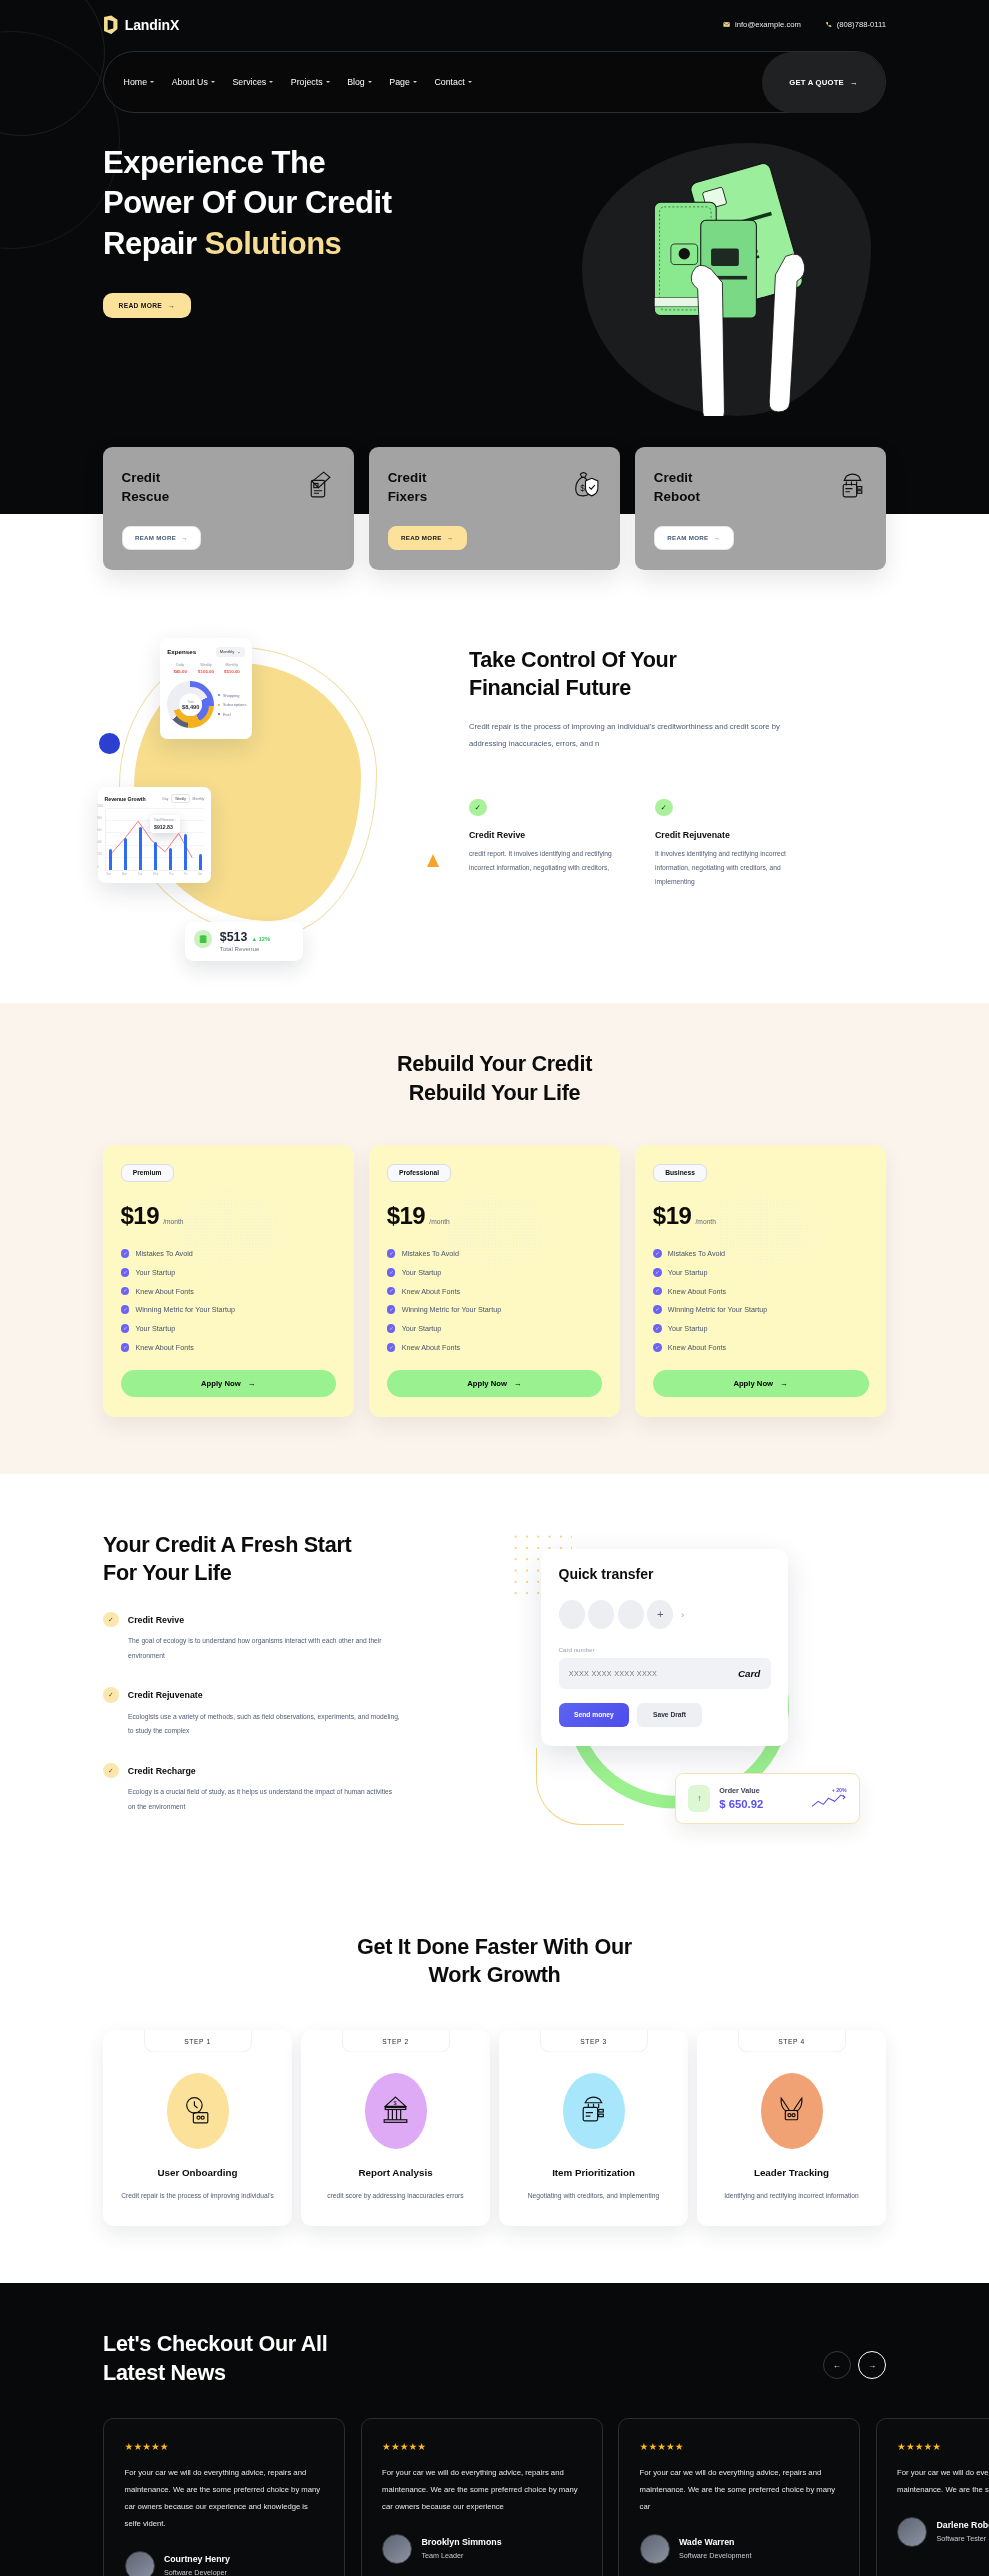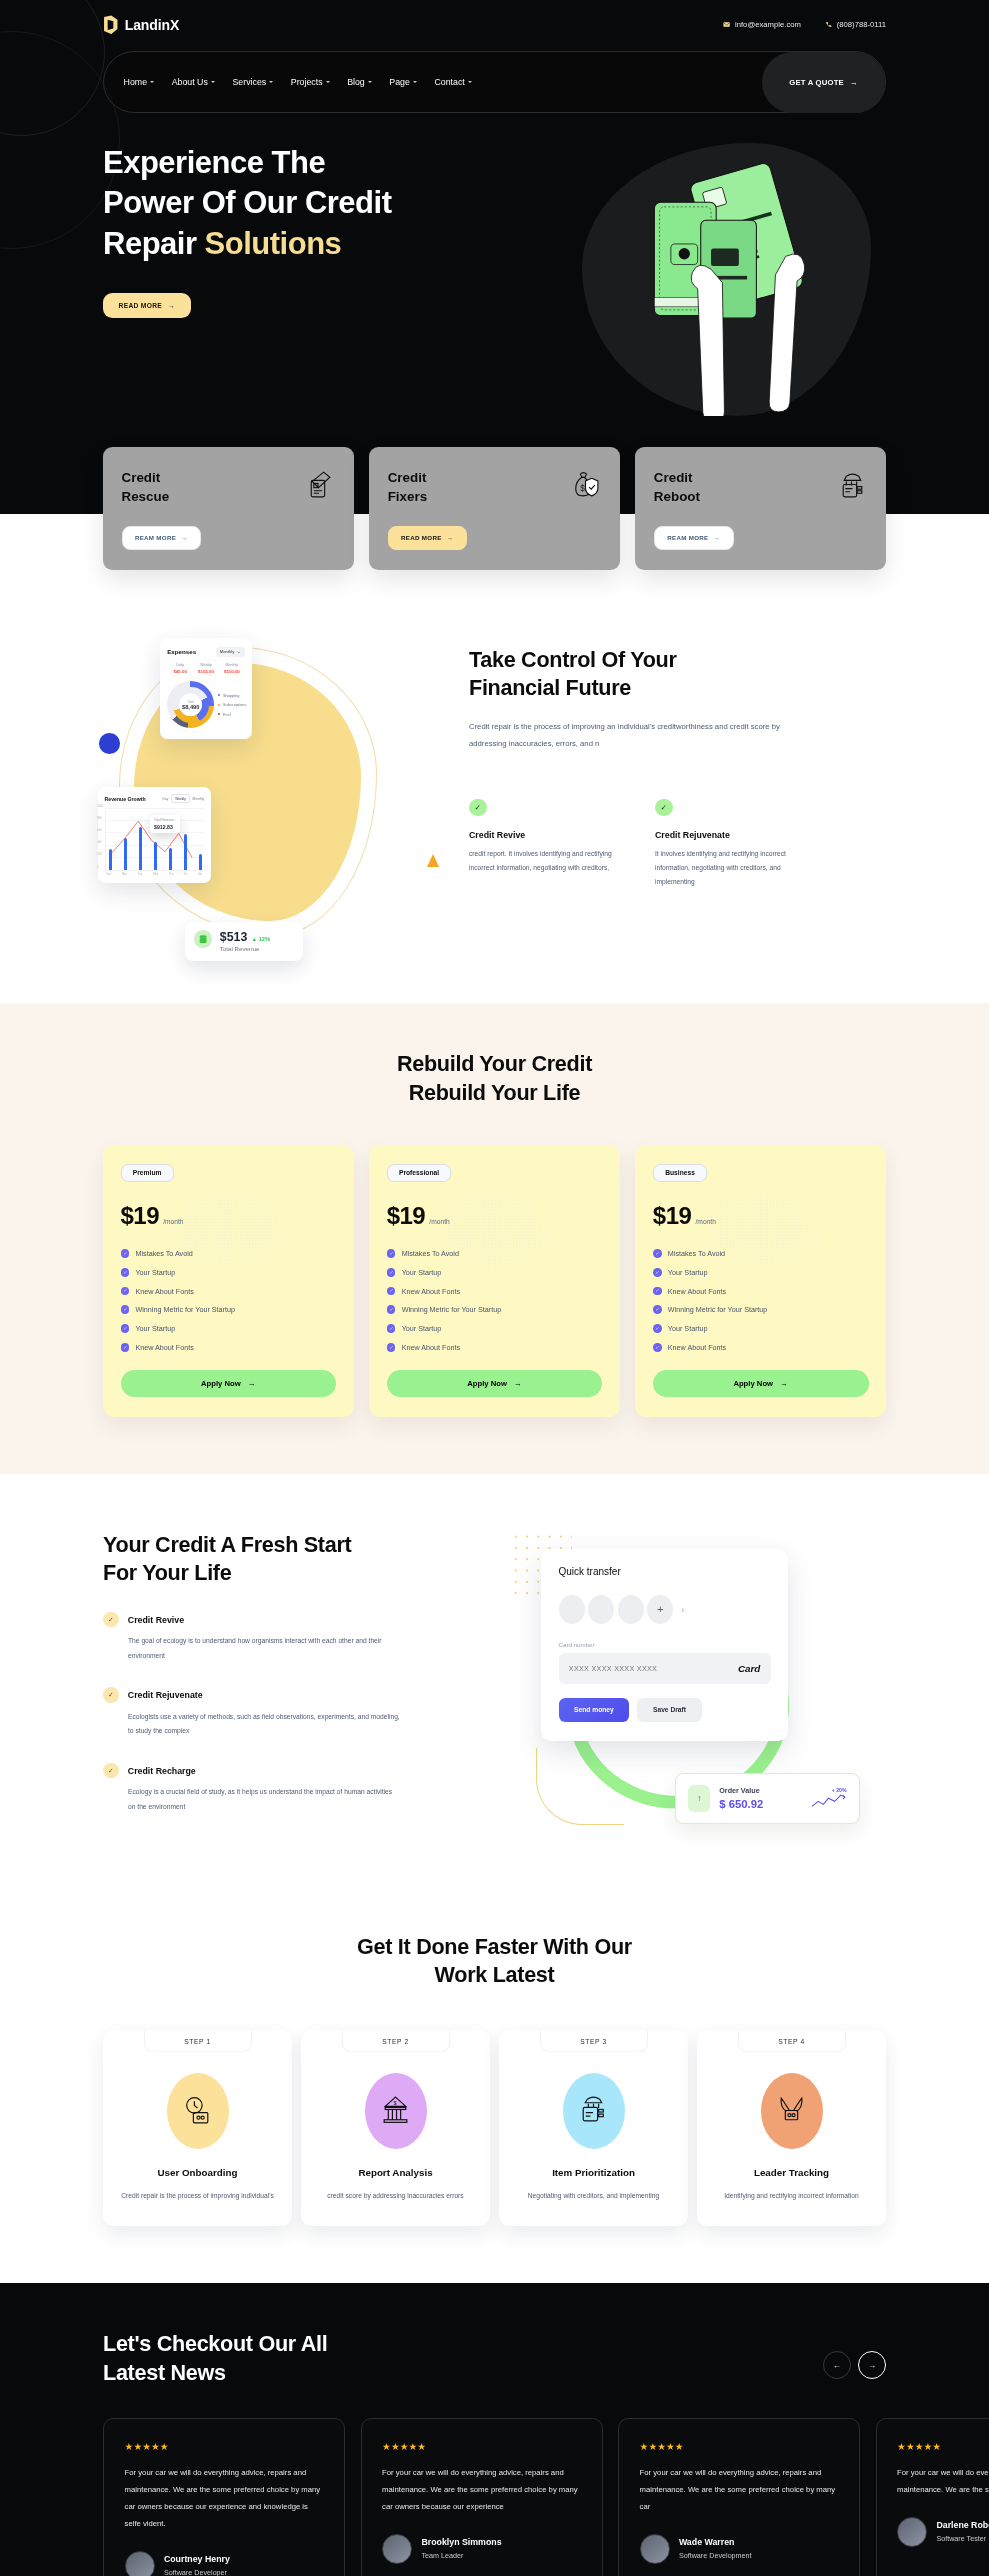--- a/index.html
+++ b/index.html
@@ -127,21 +127,21 @@
   .fl-item{margin-top:24px}
   .fl-head{display:flex;align-items:center;gap:9.3px}
   .fl-ico{width:15.5px;height:15.5px;border-radius:50%;background:#fbe7ad;display:flex;align-items:center;justify-content:center;font-size:6.7px;color:#54420a}
   .fl-h{font-size:8.8px;font-weight:700}
   .fl-p{margin-top:7.2px;margin-left:25px;font-size:6.7px;line-height:2.15;color:#4e5a73;max-width:273px}
   .fresh-right{flex:1;position:relative;height:330px}
   .dots-grid{position:absolute;left:5.2px;top:5.2px;width:62px;height:72px;background-image:radial-gradient(#f1d27e 1px,transparent 1.2px);background-size:11.3px 11.3px}
   .green-arc{position:absolute;left:62px;top:77px;width:222px;height:206px;border:13.4px solid #9bf18e;border-radius:50%;clip-path:inset(0 0 0 0)}
   .yellow-arc{position:absolute;left:31px;top:222px;width:88px;height:77px;border-bottom:1.5px solid #f3d27f;border-left:1.5px solid #f3d27f;border-radius:0 0 0 46px}
   .qt-card{position:absolute;left:36px;top:23px;width:247px;background:#fff;border-radius:10.3px;box-shadow:0 10.3px 28px rgba(30,40,70,.13);padding:17.5px 17.5px 19.6px}
-  .qt-title{font-size:10px;font-weight:400}
+  .qt-title{font-size:14px;font-weight:700}
   .qt-avatars{display:flex;align-items:center;gap:3.6px;margin-top:17.5px}
   .qt-av{width:26px;height:29px;border-radius:50%;background:#eceef2}
   .qt-plus{width:26px;height:29px;border-radius:50%;background:#eceef2;display:flex;align-items:center;justify-content:center;font-size:11.3px;color:#5a6170}
   .qt-next{font-size:9.8px;color:#9aa1ae;margin-left:4.1px}
   .qt-lbl{font-size:6.2px;color:#9aa1ae;margin-top:17.5px}
   .qt-field{margin-top:5.2px;background:#f1f2f5;border-radius:6.2px;padding:9.8px 10.3px;display:flex;align-items:center;justify-content:space-between}
   .qt-field .ph{font-size:7.2px;color:#8d93a1;letter-spacing:0.3px}
   .qt-field .card{font-size:9.8px;font-weight:800;font-style:italic}
   .qt-btns{display:flex;gap:8.2px;margin-top:14.4px}
   .qt-send{background:linear-gradient(135deg,#5b63f1,#4f4cec);color:#fff;border:none;border-radius:6.2px;padding:8.2px 15.5px;font-size:6.7px;font-weight:600;cursor:pointer}
@@ -699,21 +699,21 @@
             </svg>
         </div>
       </div>
     </div>
   </div>
 </section>
 
 <section class="process">
   <div class="wrap">
     <h2 class="sec center">
-      <span>Get It Done Faster With Our</span><br><span>Work Latest</span>
+      <span>Get It Done Faster With Our</span><br><span>Work Growth</span>
     </h2>
     <div class="proc-row">
 
       <div class="proc-card">
         <div class="step-chip">STEP 1</div>
         <div class="proc-ico" style="background:#fbe199">
           <svg width="35" height="35" viewBox="0 0 68 68" fill="none" stroke="#111" stroke-width="2.3">
             <circle cx="28" cy="24" r="15"></circle>
               <path d="M28 16 v8 l6 5"></path>
             <rect x="26" y="38" width="28" height="20" rx="2"></rect>

